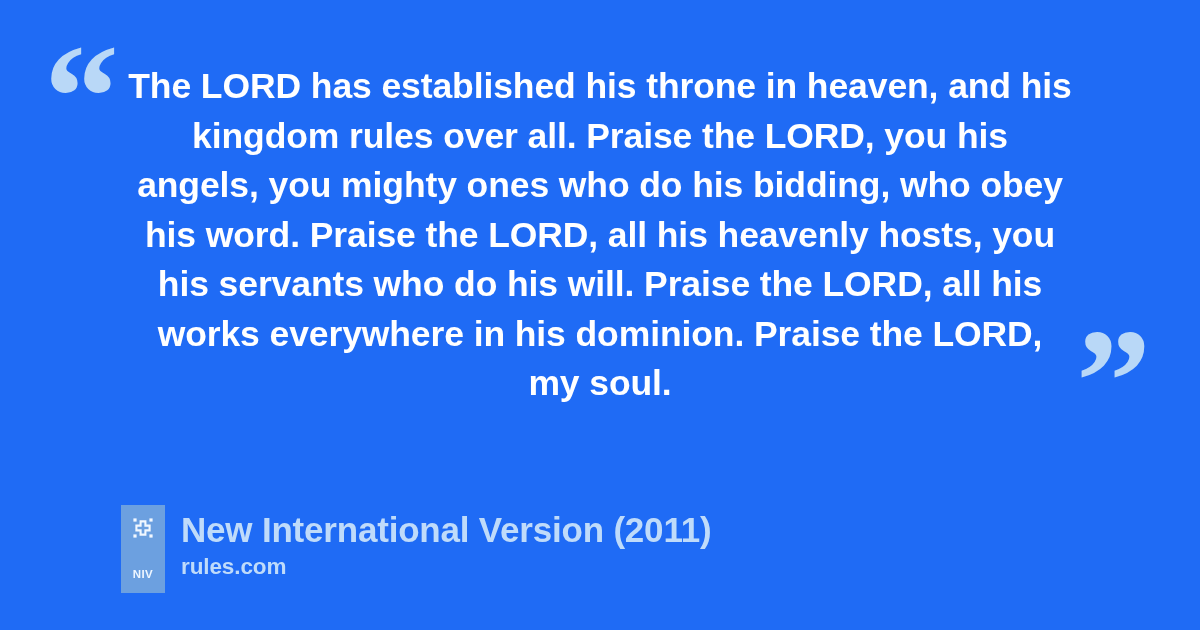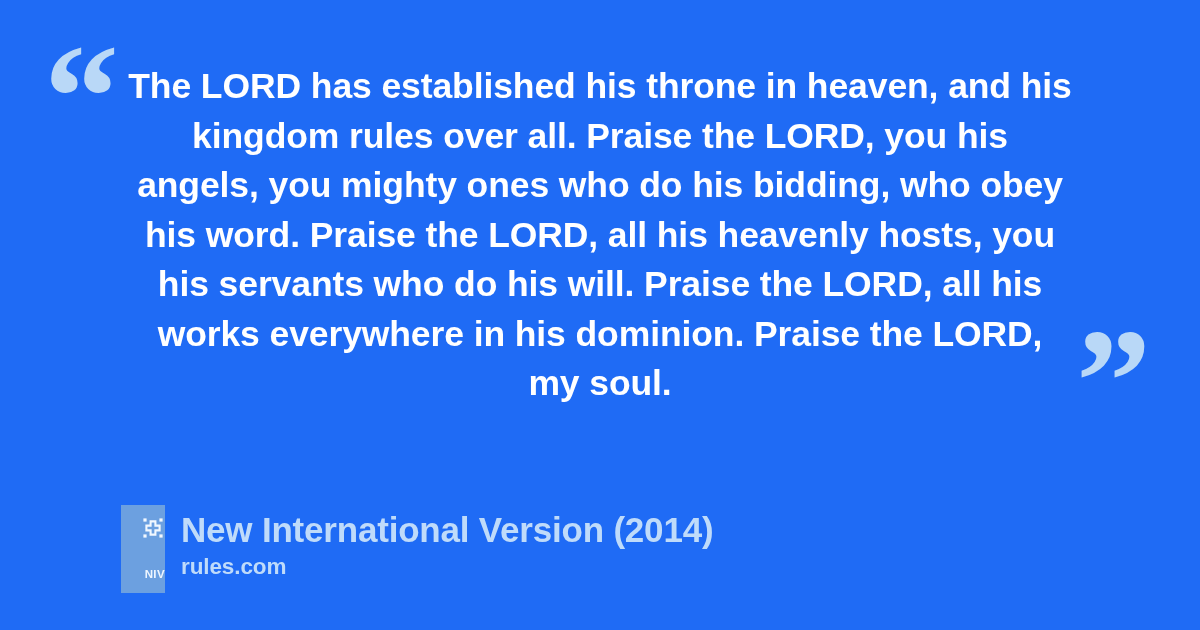--- a/index.html
+++ b/index.html
@@ -68,21 +68,21 @@
     display: flex;
     align-items: flex-start;
   }
 
   #niv-badge {
     width: 44px;
     height: 88px;
     background: #6ca0e0;
     display: flex;
     flex-direction: column;
-    align-items: flex-end;
+    align-items: center;
     justify-content: space-between;
     padding: 11px 0 13px 0;
     flex: 0 0 auto;
   }
 
   #niv-badge svg { display: block; }
 
   #niv-badge-label {
     color: #eef6ff;
     font-size: 11.5px;
@@ -138,19 +138,19 @@
             <rect x="18.4" y="2.4" width="3.2" height="3.2"></rect>
             <rect x="2.4" y="18.4" width="3.2" height="3.2"></rect>
             <rect x="18.4" y="18.4" width="3.2" height="3.2"></rect>
           </g>
         </svg>
       </span>
       <span id="niv-badge-label">NIV</span>
     </div>
 
     <div id="footer-text">
-      <div id="version-title">New International Version (2014)</div>
+      <div id="version-title">New International Version (2011)</div>
       <div id="site-name">rules.com</div>
     </div>
 
   </div>
 
 </div>
 
 </body></html>

